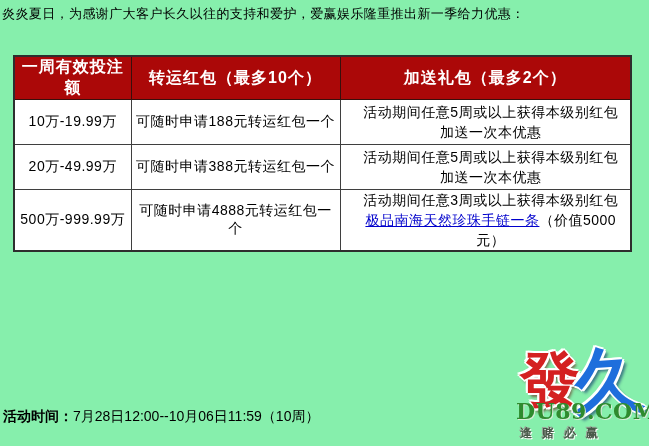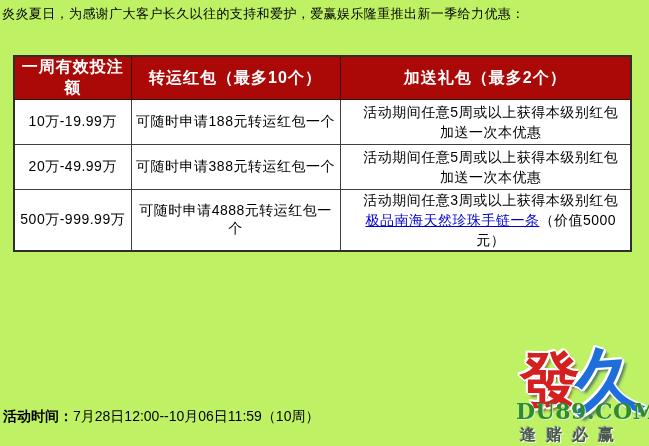--- a/index.html
+++ b/index.html
@@ -1,17 +1,17 @@
 <!DOCTYPE html>
 <html><head>
 <meta charset="utf-8">
 <style>
   html,body { margin:0; padding:0; background:#ffffff; }
   .page {
-    position:relative; width:649px; height:446px; background:#bef264;
+    position:relative; width:649px; height:446px; background:#86efac;
     font-family:"Liberation Sans","DejaVu Sans",sans-serif; overflow:hidden; color:#000;
   }
   .intro {
     position:absolute; top:5px; left:2px; margin:0;
     font-size:13px; letter-spacing:0.4px; color:#000; white-space:nowrap;
   }
   .promo-table {
     position:absolute; left:13px; top:55px; width:617px;
     border-collapse:collapse; table-layout:fixed; background:#fff;
     border:2px solid #2e2e2e;
@@ -45,21 +45,21 @@
     text-shadow:-2px 0 0 #fff, 2px 0 0 #fff, 0 -2px 0 #fff, 0 2px 0 #fff,
                 -2px -2px 0 #fff, 2px 2px 0 #fff, 4px 4px 3px rgba(0,30,100,.55);
   }
   .wm-site {
     position:absolute; left:0px; top:62px; width:133px; text-align:center;
     font-family:"DejaVu Serif","Liberation Serif",serif; font-weight:bold;
     font-size:22px; color:#2E8B2E; letter-spacing:0.5px; white-space:nowrap;
     text-shadow:1px 1px 0 #d8ecd8;
   }
   .wm-slogan {
-    position:absolute; left:4px; top:89px; font-weight:bold; font-size:16px;
+    position:absolute; left:4px; top:89px; font-weight:bold; font-size:12px;
     color:#4a5a4a; letter-spacing:10px; white-space:nowrap;
     text-shadow:1px 1px 0 #ffffff, -1px -1px 0 #9aa89a;
   }
 </style>
 </head>
 <body>
 
 <div class="page">
 
   <p class="intro">炎炎夏日，为感谢广大客户长久以往的支持和爱护，爱赢娱乐隆重推出新一季给力优惠：</p>

